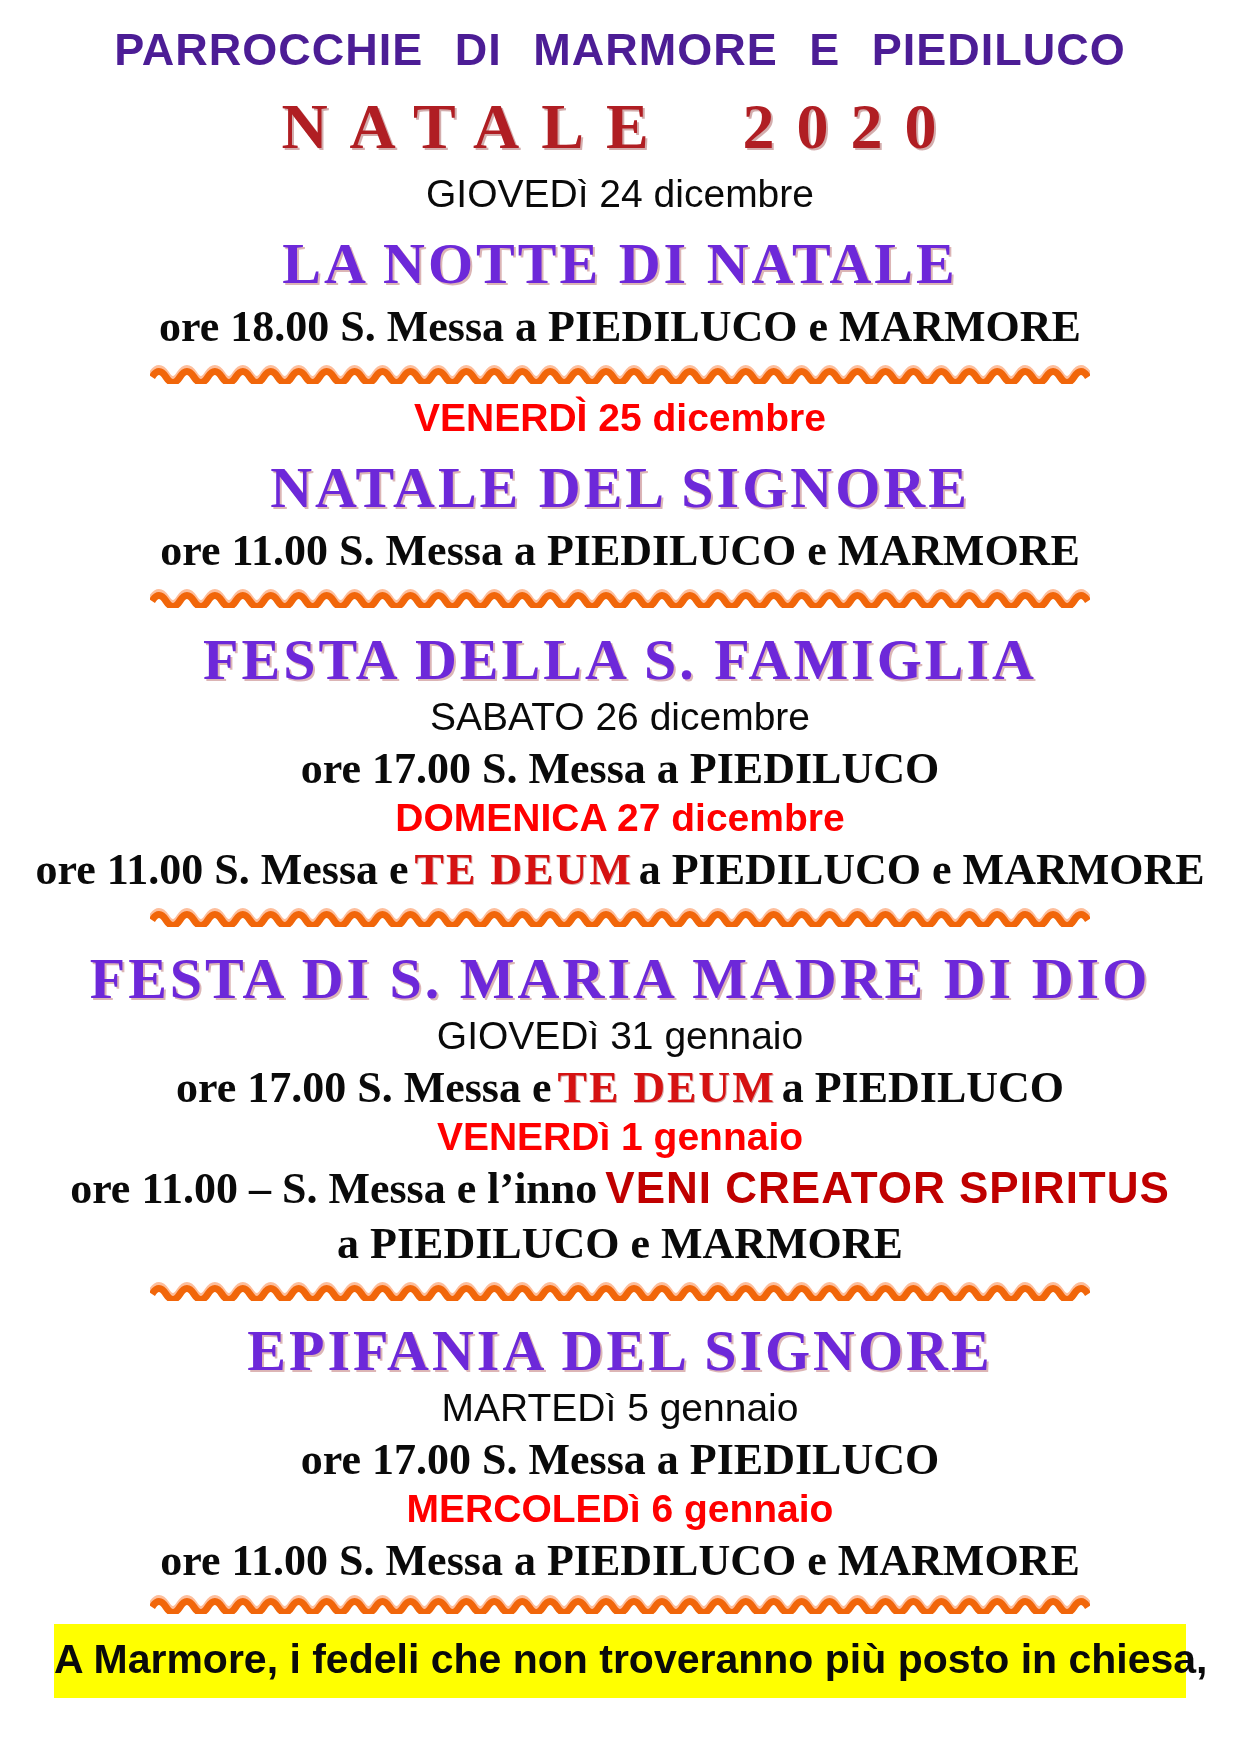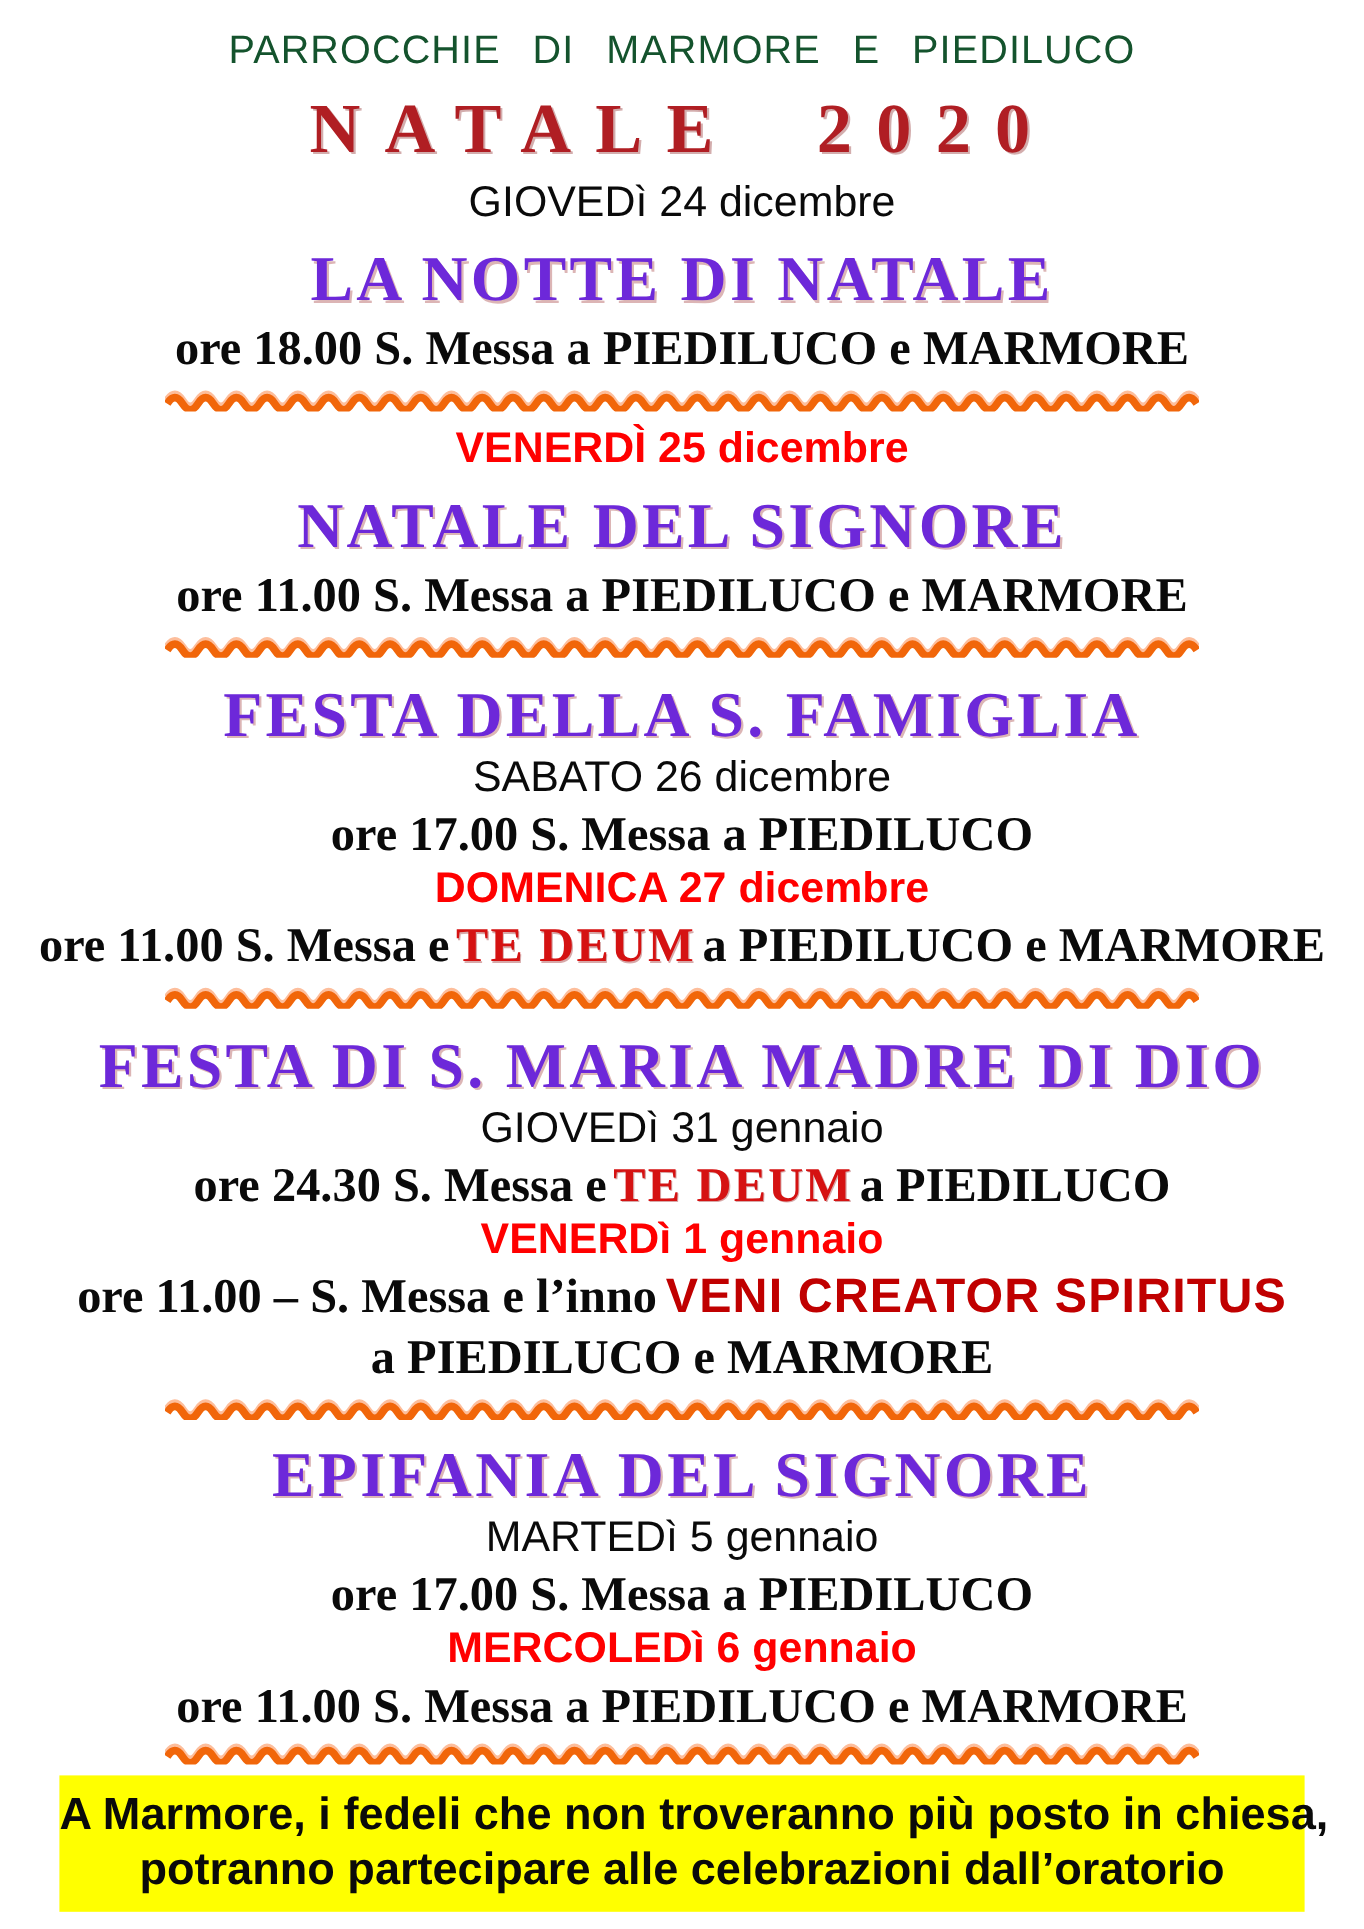--- a/index.html
+++ b/index.html
@@ -7,25 +7,25 @@
     width:1240px;height:1754px;
     background:#ffffff;
     overflow:hidden;
     display:flex;flex-direction:column;align-items:center;
     font-family:"Liberation Sans",sans-serif;
     -webkit-font-smoothing:antialiased;
   }
   .page-title{
     margin-top:24px;
     font-family:"Liberation Sans",sans-serif;
-    font-weight:normal;
-    font-size:36px;
+    font-weight:bold;
+    font-size:45px;
     letter-spacing:1px;
     word-spacing:18px;
-    color:#14532d;
+    color:#4c1d95;
     white-space:nowrap;
   }
   .natale-title{
     margin-top:14px;
     font-family:"Liberation Serif",serif;
     font-weight:bold;
     font-size:64px;
     letter-spacing:22px;
     word-spacing:34px;
     color:#B01E23;
@@ -131,21 +131,21 @@
 <div class="date-red" style="margin-top:2px">DOMENICA 27 dicembre</div>
 <div class="serif-line"><span>ore 11.00 S. Messa e</span><span class="hymn">TE DEUM</span><span>a PIEDILUCO e MARMORE</span></div>
 
 <svg class="wave-divider wave" viewBox="0 0 942 20" preserveAspectRatio="none">
   <path fill="none" stroke="#FDBE9C" stroke-width="7" transform="translate(0,-3)" d="M2 13 q7 -11 14 0 t14 0 t14 0 t14 0 t14 0 t14 0 t14 0 t14 0 t14 0 t14 0 t14 0 t14 0 t14 0 t14 0 t14 0 t14 0 t14 0 t14 0 t14 0 t14 0 t14 0 t14 0 t14 0 t14 0 t14 0 t14 0 t14 0 t14 0 t14 0 t14 0 t14 0 t14 0 t14 0 t14 0 t14 0 t14 0 t14 0 t14 0 t14 0 t14 0 t14 0 t14 0 t14 0 t14 0 t14 0 t14 0 t14 0 t14 0 t14 0 t14 0 t14 0 t14 0 t14 0 t14 0 t14 0 t14 0 t14 0 t14 0 t14 0 t14 0 t14 0 t14 0 t14 0 t14 0 t14 0 t14 0 t14 0"></path>
   <path fill="none" stroke="#F1660A" stroke-width="7" d="M2 13 q7 -11 14 0 t14 0 t14 0 t14 0 t14 0 t14 0 t14 0 t14 0 t14 0 t14 0 t14 0 t14 0 t14 0 t14 0 t14 0 t14 0 t14 0 t14 0 t14 0 t14 0 t14 0 t14 0 t14 0 t14 0 t14 0 t14 0 t14 0 t14 0 t14 0 t14 0 t14 0 t14 0 t14 0 t14 0 t14 0 t14 0 t14 0 t14 0 t14 0 t14 0 t14 0 t14 0 t14 0 t14 0 t14 0 t14 0 t14 0 t14 0 t14 0 t14 0 t14 0 t14 0 t14 0 t14 0 t14 0 t14 0 t14 0 t14 0 t14 0 t14 0 t14 0 t14 0 t14 0 t14 0 t14 0 t14 0 t14 0"></path>
 </svg>
 
 <div class="deco-heading" style="margin-top:18px">FESTA DI S. MARIA MADRE DI DIO</div>
 <div class="date-black" style="margin-top:2px">GIOVEDì 31 gennaio</div>
-<div class="serif-line"><span>ore 24.30 S. Messa e</span><span class="hymn">TE DEUM</span><span>a PIEDILUCO</span></div>
+<div class="serif-line"><span>ore 17.00 S. Messa e</span><span class="hymn">TE DEUM</span><span>a PIEDILUCO</span></div>
 <div class="date-red" style="margin-top:2px">VENERDì 1 gennaio</div>
 <div class="serif-line"><span>ore 11.00 – S. Messa e l’inno</span><span class="spiritus">VENI CREATOR SPIRITUS</span></div>
 <div class="serif-line">a PIEDILUCO e MARMORE</div>
 
 <svg class="wave-divider wave" viewBox="0 0 942 20" preserveAspectRatio="none">
   <path fill="none" stroke="#FDBE9C" stroke-width="7" transform="translate(0,-3)" d="M2 13 q7 -11 14 0 t14 0 t14 0 t14 0 t14 0 t14 0 t14 0 t14 0 t14 0 t14 0 t14 0 t14 0 t14 0 t14 0 t14 0 t14 0 t14 0 t14 0 t14 0 t14 0 t14 0 t14 0 t14 0 t14 0 t14 0 t14 0 t14 0 t14 0 t14 0 t14 0 t14 0 t14 0 t14 0 t14 0 t14 0 t14 0 t14 0 t14 0 t14 0 t14 0 t14 0 t14 0 t14 0 t14 0 t14 0 t14 0 t14 0 t14 0 t14 0 t14 0 t14 0 t14 0 t14 0 t14 0 t14 0 t14 0 t14 0 t14 0 t14 0 t14 0 t14 0 t14 0 t14 0 t14 0 t14 0 t14 0 t14 0"></path>
   <path fill="none" stroke="#F1660A" stroke-width="7" d="M2 13 q7 -11 14 0 t14 0 t14 0 t14 0 t14 0 t14 0 t14 0 t14 0 t14 0 t14 0 t14 0 t14 0 t14 0 t14 0 t14 0 t14 0 t14 0 t14 0 t14 0 t14 0 t14 0 t14 0 t14 0 t14 0 t14 0 t14 0 t14 0 t14 0 t14 0 t14 0 t14 0 t14 0 t14 0 t14 0 t14 0 t14 0 t14 0 t14 0 t14 0 t14 0 t14 0 t14 0 t14 0 t14 0 t14 0 t14 0 t14 0 t14 0 t14 0 t14 0 t14 0 t14 0 t14 0 t14 0 t14 0 t14 0 t14 0 t14 0 t14 0 t14 0 t14 0 t14 0 t14 0 t14 0 t14 0 t14 0 t14 0"></path>
 </svg>
 
 <div class="deco-heading" style="margin-top:16px">EPIFANIA DEL SIGNORE</div>
@@ -154,14 +154,13 @@
 <div class="date-red" style="margin-top:2px">MERCOLEDì 6 gennaio</div>
 <div class="serif-line">ore 11.00 S. Messa a PIEDILUCO e MARMORE</div>
 
 <svg class="wave-divider wave" style="margin-top:8px" viewBox="0 0 942 20" preserveAspectRatio="none">
   <path fill="none" stroke="#FDBE9C" stroke-width="7" transform="translate(0,-3)" d="M2 13 q7 -11 14 0 t14 0 t14 0 t14 0 t14 0 t14 0 t14 0 t14 0 t14 0 t14 0 t14 0 t14 0 t14 0 t14 0 t14 0 t14 0 t14 0 t14 0 t14 0 t14 0 t14 0 t14 0 t14 0 t14 0 t14 0 t14 0 t14 0 t14 0 t14 0 t14 0 t14 0 t14 0 t14 0 t14 0 t14 0 t14 0 t14 0 t14 0 t14 0 t14 0 t14 0 t14 0 t14 0 t14 0 t14 0 t14 0 t14 0 t14 0 t14 0 t14 0 t14 0 t14 0 t14 0 t14 0 t14 0 t14 0 t14 0 t14 0 t14 0 t14 0 t14 0 t14 0 t14 0 t14 0 t14 0 t14 0 t14 0"></path>
   <path fill="none" stroke="#F1660A" stroke-width="7" d="M2 13 q7 -11 14 0 t14 0 t14 0 t14 0 t14 0 t14 0 t14 0 t14 0 t14 0 t14 0 t14 0 t14 0 t14 0 t14 0 t14 0 t14 0 t14 0 t14 0 t14 0 t14 0 t14 0 t14 0 t14 0 t14 0 t14 0 t14 0 t14 0 t14 0 t14 0 t14 0 t14 0 t14 0 t14 0 t14 0 t14 0 t14 0 t14 0 t14 0 t14 0 t14 0 t14 0 t14 0 t14 0 t14 0 t14 0 t14 0 t14 0 t14 0 t14 0 t14 0 t14 0 t14 0 t14 0 t14 0 t14 0 t14 0 t14 0 t14 0 t14 0 t14 0 t14 0 t14 0 t14 0 t14 0 t14 0 t14 0 t14 0"></path>
 </svg>
 
 <div class="notice-box">
   <div class="notice-line">A Marmore, i fedeli che non troveranno più posto in chiesa,</div>
-  <div class="notice-line">potranno partecipare alle celebrazioni dall’oratorio</div>
 </div>
 
 </body></html>

